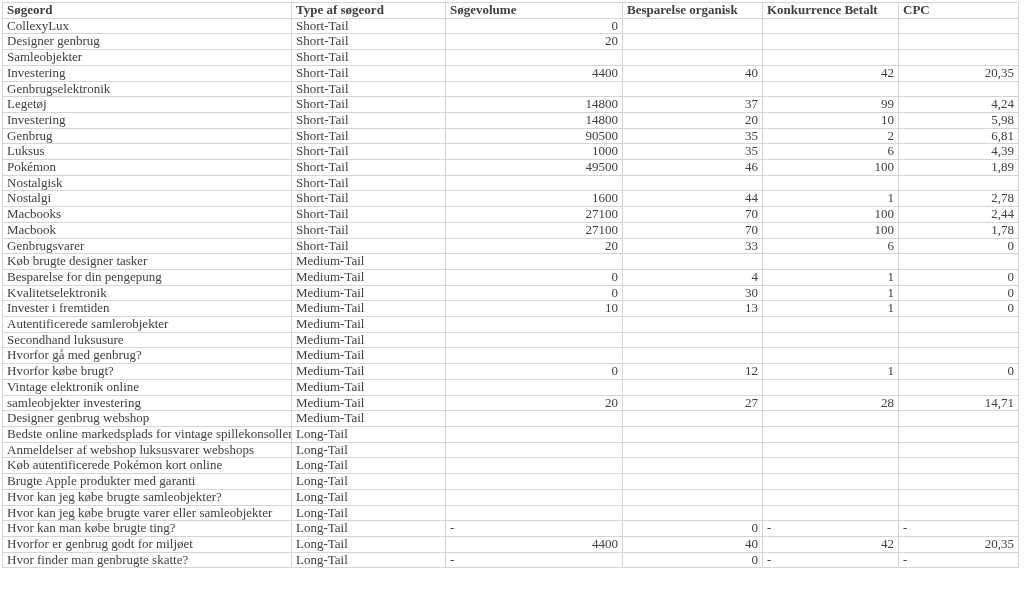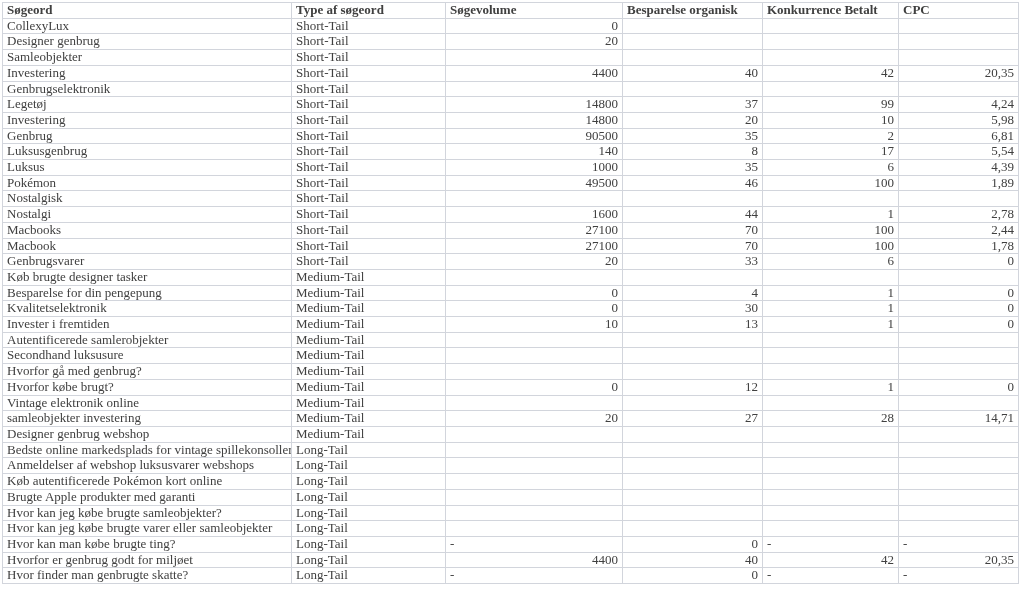--- a/index.html
+++ b/index.html
@@ -122,28 +122,20 @@
         </tr>
         <tr>
           <td>Genbrug</td>
           <td>Short-Tail</td>
           <td class="num">90500</td>
           <td class="num">35</td>
           <td class="num">2</td>
           <td class="num">6,81</td>
         </tr>
         <tr>
-          <td>Luksusgenbrug</td>
-          <td>Short-Tail</td>
-          <td class="num">140</td>
-          <td class="num">8</td>
-          <td class="num">17</td>
-          <td class="num">5,54</td>
-        </tr>
-        <tr>
           <td>Luksus</td>
           <td>Short-Tail</td>
           <td class="num">1000</td>
           <td class="num">35</td>
           <td class="num">6</td>
           <td class="num">4,39</td>
         </tr>
         <tr>
           <td>Pokémon</td>
           <td>Short-Tail</td>

